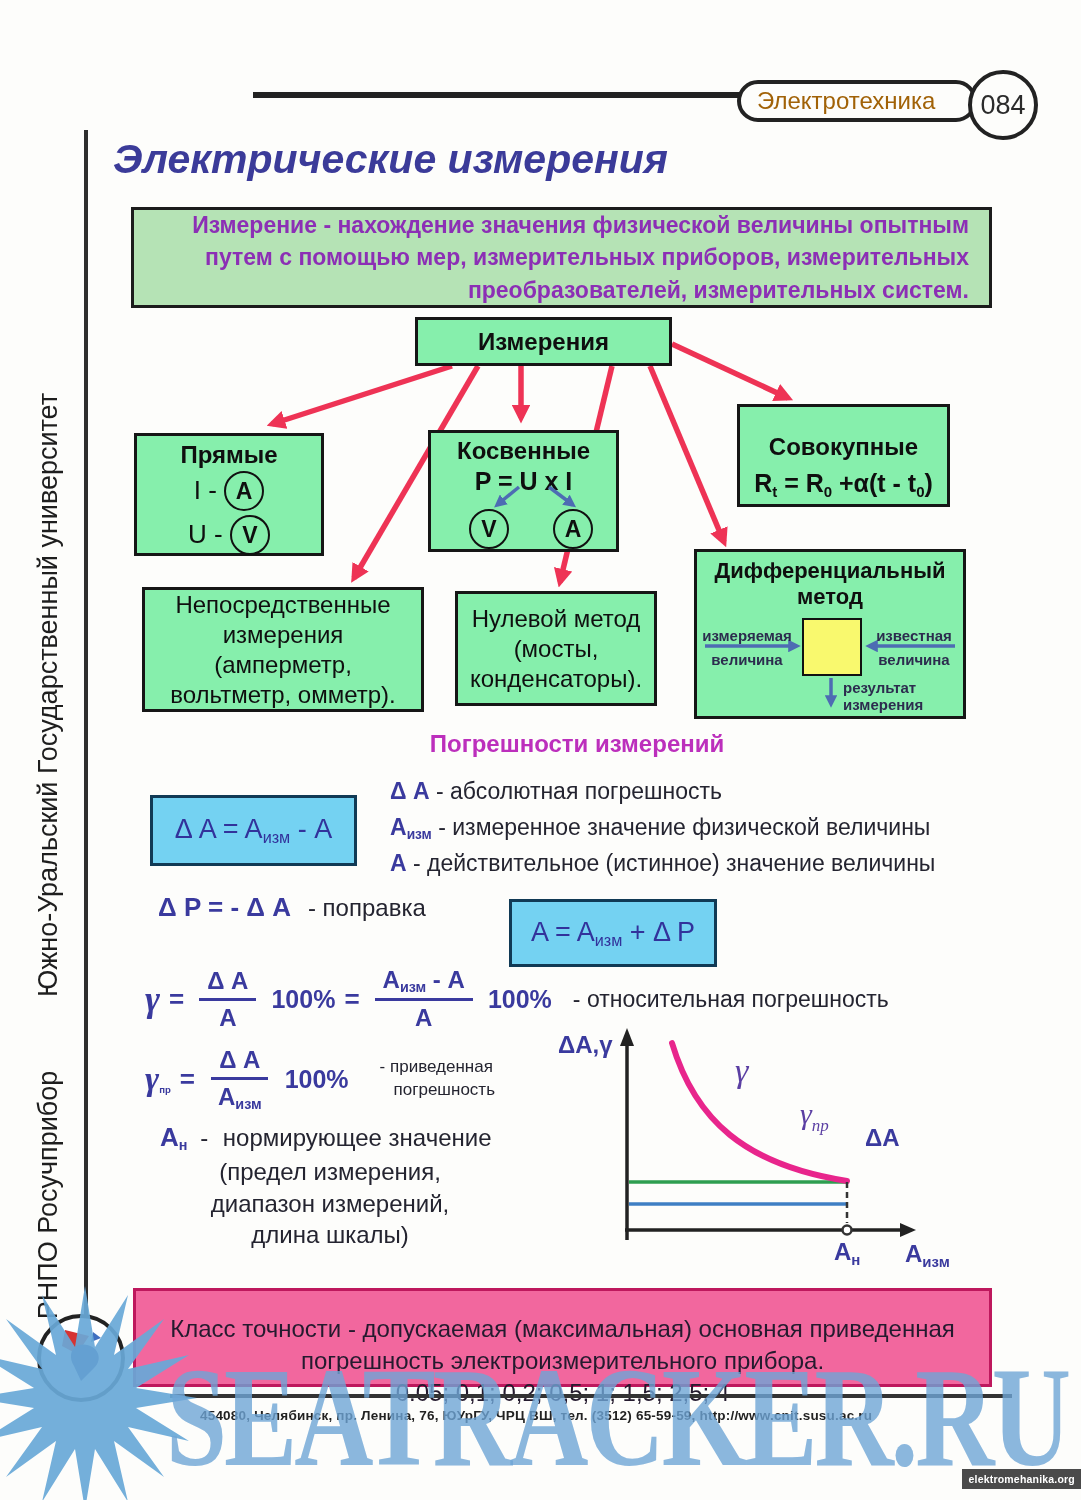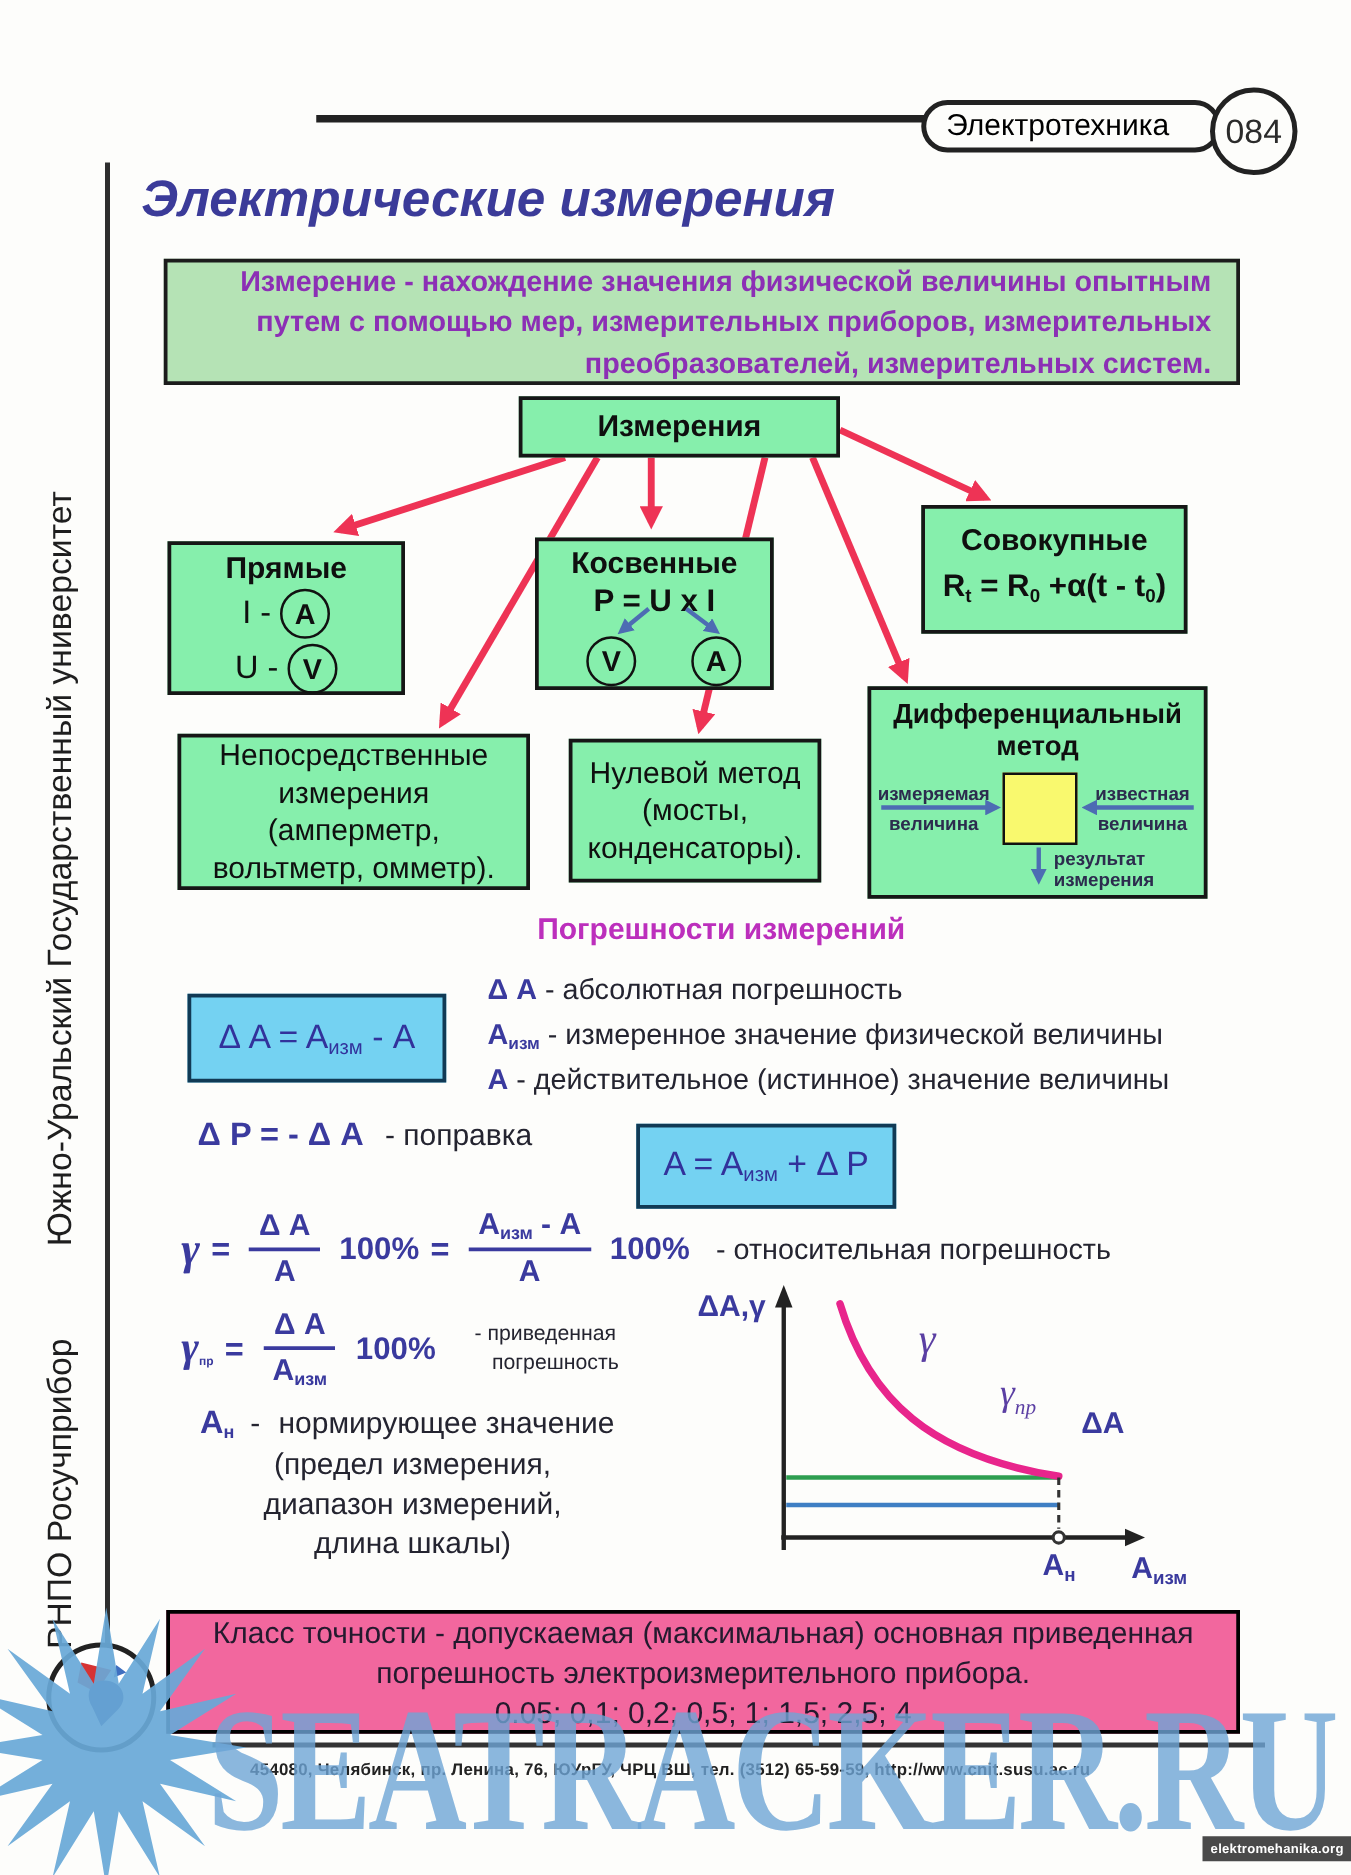--- a/index.html
+++ b/index.html
@@ -23,21 +23,21 @@
   .smalllbl{font-size:15px;font-weight:bold;color:#2c2c4e;line-height:1.12;text-align:center}
 </style>
 </head>
 <body>
 
 <div class="page">
 
   <div class="abs" style="left:253px;top:92px;width:492px;height:6px;background:#222"></div>
   <div class="abs" style="left:737px;top:80px;width:240px;height:42px;border:4px solid #222;border-radius:26px;background:#fdfdfb;
               display:flex;align-items:center;padding-left:16px;box-sizing:border-box">
-    <span style="font-size:24px;color:#000000">Электротехника</span>
+    <span style="font-size:24px;color:#a16207">Электротехника</span>
   </div>
   <div class="abs" style="left:968px;top:70px;width:70px;height:70px;border:4px solid #222;border-radius:50%;background:#fdfdfb;
               display:flex;align-items:center;justify-content:center;box-sizing:border-box">
     <span style="font-size:27px;color:#2b2b2b">084</span>
   </div>
 
   <div class="abs" style="left:84px;top:130px;width:4px;height:1192px;background:#2e2e2e"></div>
 
   <div class="abs rot" style="left:-280px;top:678px;width:660px;height:34px;font-size:27px;color:#1e1e1e;text-align:center">Южно-Уральский Государственный университет</div>
   <div class="abs rot" style="left:-88px;top:1178px;width:276px;height:34px;font-size:27px;color:#1e1e1e;text-align:center">РНПО Росучприбор</div>
@@ -92,21 +92,21 @@
         <line x1="88" y1="54" x2="66" y2="72" marker-end="url(#mb)"></line>
         <line x1="118" y1="54" x2="142" y2="72" marker-end="url(#mb)"></line>
       </g>
     </svg>
     <div class="flowtitle" style="margin-top:4px">Косвенные</div>
     <div style="font-size:25px;font-weight:600;margin-top:2px">P = U x I</div>
     <span class="circ abs" style="left:38px;top:76px">V</span>
     <span class="circ abs" style="left:122px;top:76px">A</span>
   </div>
 
-  <div class="gbox" style="left:737px;top:404px;width:213px;height:103px;z-index:2;padding-top:12px">
+  <div class="gbox" style="left:737px;top:404px;width:213px;height:103px;z-index:2;padding-top:26px">
     <div class="flowtitle">Совокупные</div>
     <div style="font-size:25px;font-weight:600;margin-top:8px">
       <span>R</span><sub class="sb">t</sub><span> = R</span><sub class="sb">0</sub><span> +α(t - t</span><sub class="sb">0</sub><span>)</span>
     </div>
   </div>
 
   <div class="gbox" style="left:142px;top:587px;width:282px;height:125px;z-index:2;display:flex;align-items:center;justify-content:center;padding:4px 8px">
     <span style="font-size:24px;line-height:1.25">Непосредственные измерения (амперметр, вольтметр, омметр).</span>
   </div>
 
@@ -227,22 +227,22 @@
     <line x1="297" y1="162" x2="297" y2="203" stroke="#333" stroke-width="2.5" stroke-dasharray="6,4"></line>
     <circle cx="297" cy="210" r="4.5" fill="#fff" stroke="#333" stroke-width="2.5"></circle>
     <text x="8" y="33" font-size="24" font-weight="bold" fill="#3a3a9e">ΔA,γ</text>
     <text x="185" y="62" font-size="34" font-style="italic" font-family="Liberation Serif,serif" fill="#5b3fa3">γ</text>
     <text x="250" y="104" font-size="30" font-style="italic" font-family="Liberation Serif,serif" fill="#5b3fa3"><tspan>γ</tspan><tspan dy="7" font-size="17">пр</tspan></text>
     <text x="315" y="126" font-size="24" font-weight="bold" fill="#3a3a9e">ΔA</text>
     <text x="284" y="240" font-size="24" font-weight="bold" fill="#3a3a9e"><tspan>A</tspan><tspan dy="5" font-size="15">н</tspan></text>
     <text x="355" y="242" font-size="24" font-weight="bold" fill="#3a3a9e"><tspan>A</tspan><tspan dy="5" font-size="15">изм</tspan></text>
   </svg>
 
-  <div class="abs" style="left:133px;top:1288px;width:859px;height:99px;background:#f2679e;border:3px solid #000000;
-              box-sizing:border-box;text-align:center;color:#241a2e;font-size:24px;line-height:1.34;padding-top:0">
+  <div class="abs" style="left:133px;top:1288px;width:859px;height:99px;background:#f2679e;border:3px solid #be185d;
+              box-sizing:border-box;text-align:center;color:#241a2e;font-size:24px;line-height:1.34;padding-top:22px">
     <div>Класс точности - допускаемая (максимальная) основная приведенная</div>
     <div>погрешность электроизмерительного прибора.</div>
     <div>0.05; 0,1; 0,2; 0,5; 1; 1,5; 2,5; 4</div>
   </div>
 
   <div class="abs" style="left:170px;top:1394px;width:842px;height:4px;background:#333"></div>
   <div class="abs" style="left:200px;top:1408px;font-size:13.5px;font-weight:bold;color:#222;letter-spacing:0.2px">454080, Челябинск, пр. Ленина, 76, ЮУрГУ, ЧРЦ ВШ, тел. (3512) 65-59-59, http://www.cnit.susu.ac.ru</div>
 
   <div class="abs" style="left:37px;top:1314px;width:88px;height:88px;border:4px solid #222;border-radius:50%;background:#fff;
               box-sizing:border-box;z-index:4">

